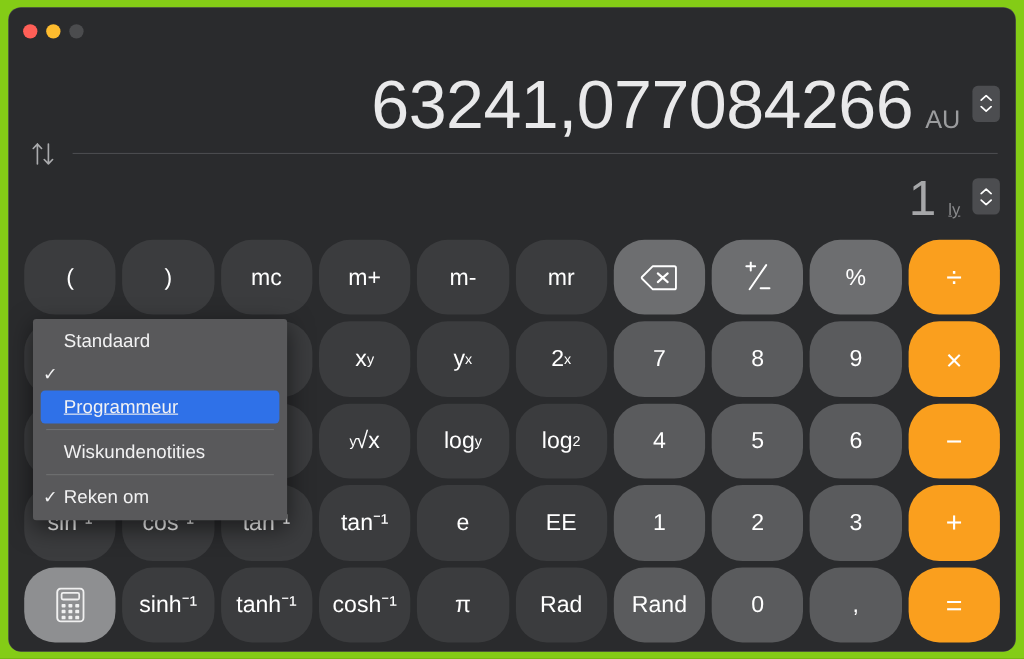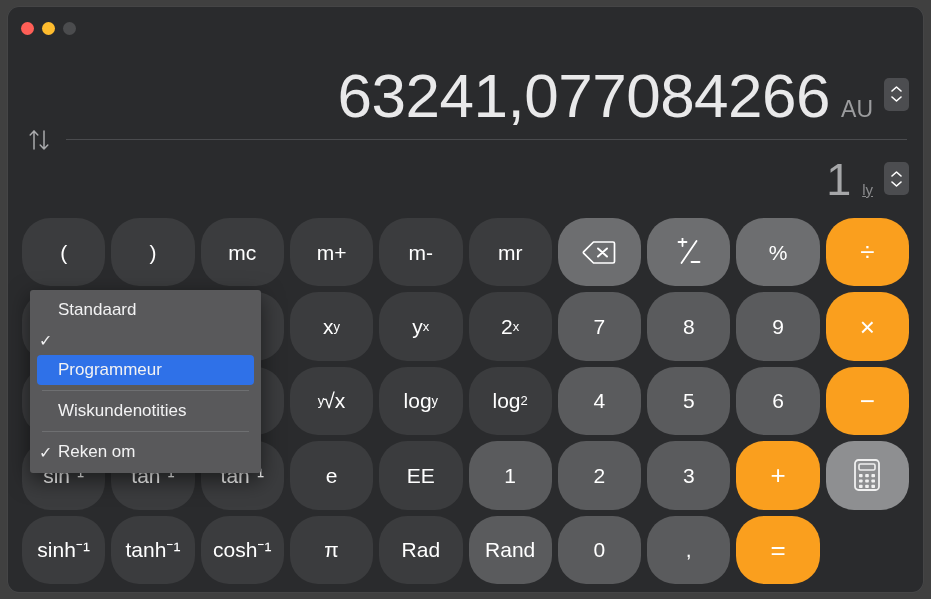--- a/index.html
+++ b/index.html
@@ -10,21 +10,21 @@
     height: 599px;
     background: #000000;
     font-family: "Liberation Sans", sans-serif;
     overflow: hidden;
   }
 
   #app {
     position: relative;
     width: 931px;
     height: 599px;
-    background: #404040;
+    background: #84cc16;
   }
 
   
   .window {
     position: absolute;
     left: 8px;
     top: 7px;
     width: 915px;
     height: 585px;
     background: #2a2b2d;
@@ -225,20 +225,21 @@
     font-size: 16px;
     color: #f2f2f3;
     text-align: left;
   }
   .menu-item.highlighted {
     background: #2f71e8;
     border-radius: 4px;
     margin: 0 7px;
     padding-left: 2px;
     padding-right: 3px;
+    text-decoration: underline;
   }
   .menu-sep {
     height: 1px;
     background: #6e6f71;
     margin: 5px 12px;
   }
 </style>
 </head>
 <body>
 
@@ -325,20 +326,21 @@
         <button class="key fn">√x</button>
         <button class="key fn">∛x</button>
         <button class="key fn"><span class="pre">y</span>√x</button>
         <button class="key fn">log<sub>y</sub></button>
         <button class="key fn">log<sub>2</sub></button>
         <button class="key digit">4</button>
         <button class="key digit">5</button>
         <button class="key digit">6</button>
         <button class="key op">−</button>
         <button class="key fn">sin⁻¹</button>
+        <button class="key fn">cos⁻¹</button>
         <button class="key fn">tan⁻¹</button>
         <button class="key fn">tan⁻¹</button>
         <button class="key fn">e</button>
         <button class="key fn">EE</button>
         <button class="key digit">1</button>
         <button class="key digit">2</button>
         <button class="key digit">3</button>
         <button class="key op">+</button>
         <button class="key active">
           <svg class="key-svg" width="26" height="32" viewBox="0 0 26 32">

